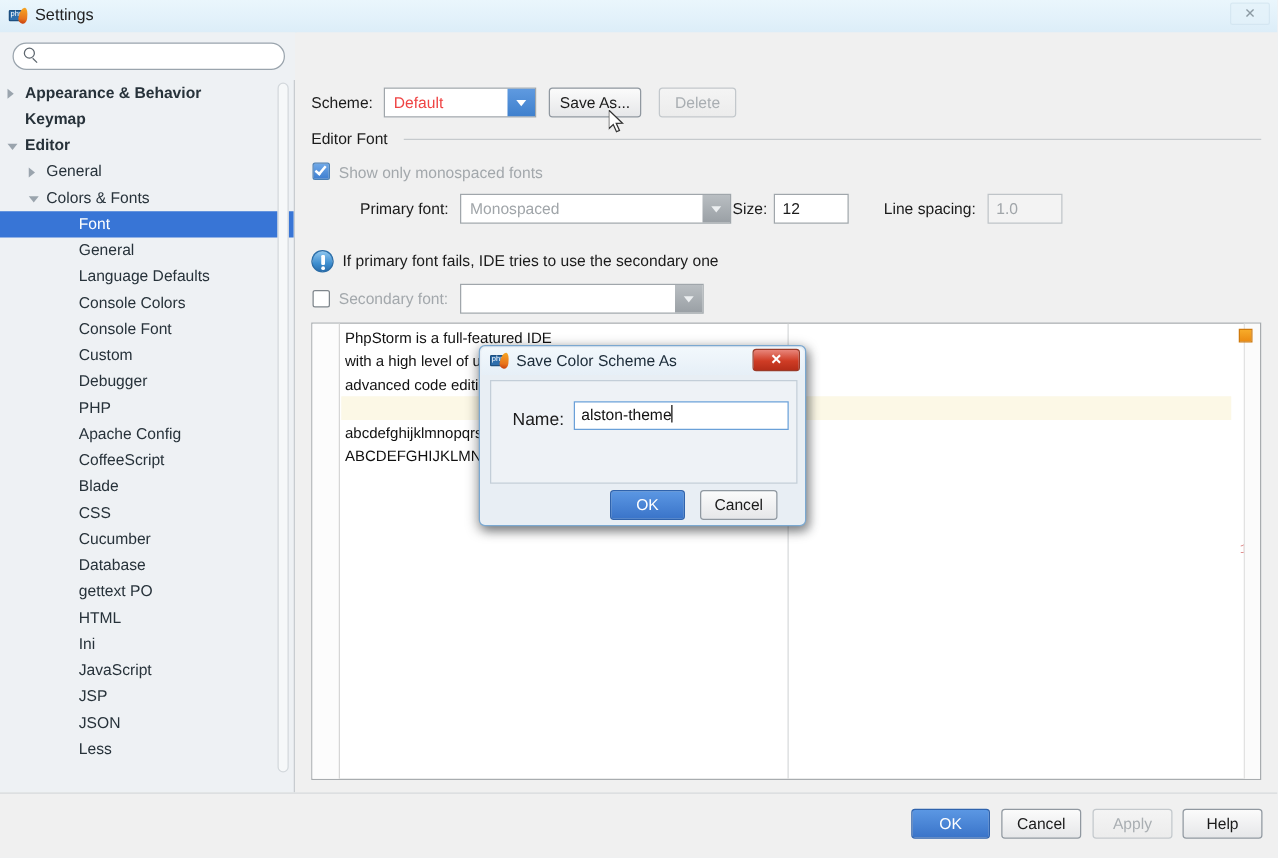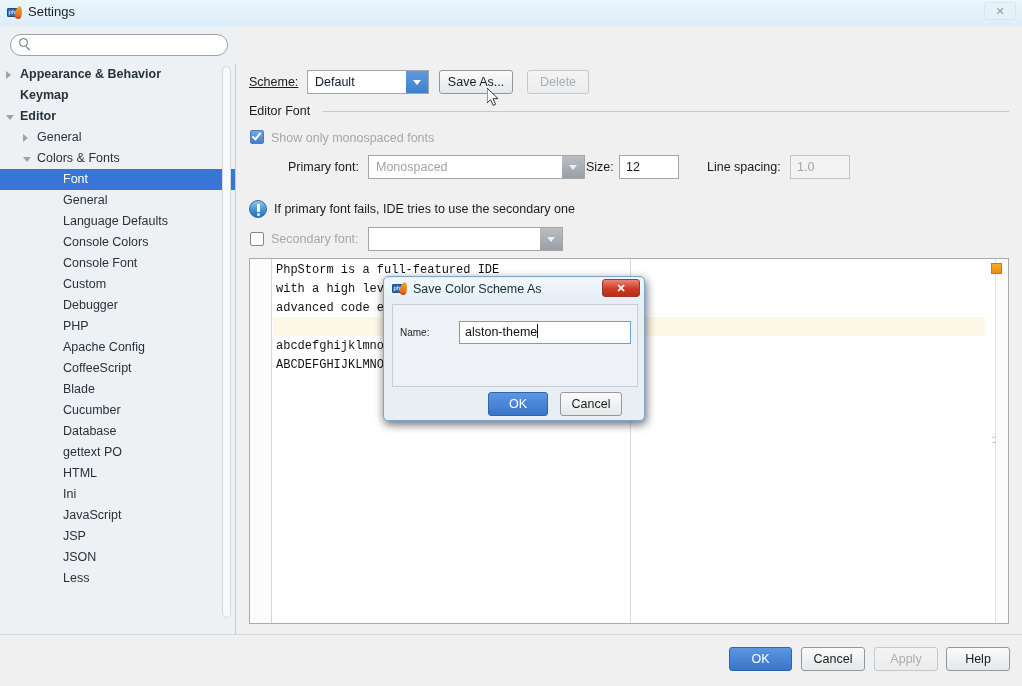--- a/index.html
+++ b/index.html
@@ -134,27 +134,27 @@
   #breadcrumb {
     position:absolute; left:12px; top:14px;
     font-weight:bold; font-size:13px; color:#1b1b1b;
   }
   #breadcrumb .sep { color:#70777d; font-weight:normal; font-size:11px; padding:0 3px; }
 
   .lbl { color:#1b1b1b; font-size:12.5px; }
   .lbl.disabled { color:#a3a8ac; }
 
   #scheme-row { position:absolute; left:12px; top:44px; height:26px; }
-  #scheme-label { position:absolute; left:0; top:5px;text-decoration:underline; }
+  #scheme-label { position:absolute; left:0; top:5px; }
   .combo {
     position:absolute; height:24px;
     border:1px solid #a0a6ab; background:#fff;
   }
   .combo .val {
-    position:absolute; left:7px; top:4px; font-size:12.5px; color:#0f172a;
+    position:absolute; left:7px; top:4px; font-size:12.5px; color:#ef4444;
   }
   .combo .val.disabled { color:#a0a5a9; }
   .combo .arrow-btn {
     position:absolute; right:0; top:0; width:22px; height:22px;
     background:linear-gradient(180deg,#5f9ae0 0%, #3f80cd 100%);
   }
   .combo .arrow-btn.grey {
     background:linear-gradient(180deg,#b9bec2 0%, #9aa0a5 100%);
   }
   .combo .arrow-btn .caret {
@@ -228,21 +228,21 @@
   #gutter {
     position:absolute; left:0; top:0; width:22px; height:364px;
     background:#fcfcfc; border-right:1px solid #d6d6d6;
   }
   .ln {
     position:absolute; right:3px; width:20px; text-align:right;
     font-family:"Liberation Mono", monospace; font-size:11px; color:#e08f8f;
   }
   .code {
     position:absolute; left:26px;
-    font-family:Liberation Mono, monospace; font-size:12px; color:#111;
+    font-family:Liberation Sans, sans-serif; font-size:12px; color:#111;
     white-space:pre;
   }
   #caret-line {
     position:absolute; left:23px; top:58px; width:712px; height:19px;
     background:#fcf8e6;
   }
   #preview-divider {
     position:absolute; left:380px; top:0; width:1px; height:364px;
     background:#d8dadb;
   }
@@ -289,21 +289,21 @@
   #dlg-close {
     position:absolute; right:3px; top:1px; width:38px; height:18px;
     border:1px solid #9b3a28; border-radius:3px;
     background:linear-gradient(180deg,#e8857a 0%, #cf3c25 55%, #b52d19 100%);
     color:#fff; font-size:11px; text-align:center; line-height:16px; font-weight:bold;
   }
   #dlg-body {
     position:absolute; left:8px; top:27px; width:246px; height:83px;
     background:#eef2f6; border:1px solid #c3ced8;
   }
-  #dlg-name-label { position:absolute; left:7px; top:22px; font-size:10px; color:#1b1b1b; }
+  #dlg-name-label { position:absolute; left:17px; top:22px; font-size:14px; color:#1b1b1b; }
   #dlg-name-input {
     position:absolute; left:66px; top:16px; width:172px; height:23px;
     border:1px solid #6aa0d8; background:#fff; outline:none;
     font-family:"Liberation Sans", sans-serif; font-size:12.5px; color:#111;
     padding:0 5px;
   }
   #dlg-caret {
     position:absolute; left:0px; top:3px; width:1px; height:16px; background:#111;
   }
   #dlg-ok {
@@ -396,20 +396,23 @@
           <span style="position: absolute; left: 63px;">PHP</span>
         </div>
         <div class="tree-row">
           <span style="position: absolute; left: 63px;">Apache Config</span>
         </div>
         <div class="tree-row">
           <span style="position: absolute; left: 63px;">CoffeeScript</span>
         </div>
         <div class="tree-row">
           <span style="position: absolute; left: 63px;">Blade</span>
+        </div>
+        <div class="tree-row">
+          <span style="position: absolute; left: 63px;">CSS</span>
         </div>
         <div class="tree-row">
           <span style="position: absolute; left: 63px;">Cucumber</span>
         </div>
         <div class="tree-row">
           <span style="position: absolute; left: 63px;">Database</span>
         </div>
         <div class="tree-row">
           <span style="position: absolute; left: 63px;">gettext PO</span>
         </div>

